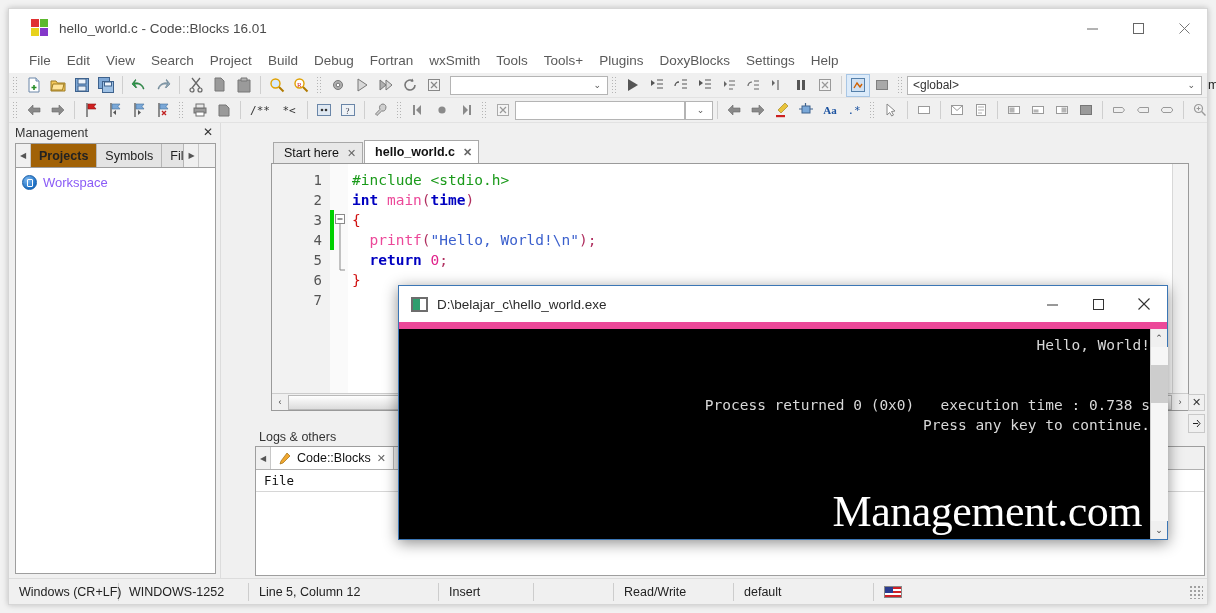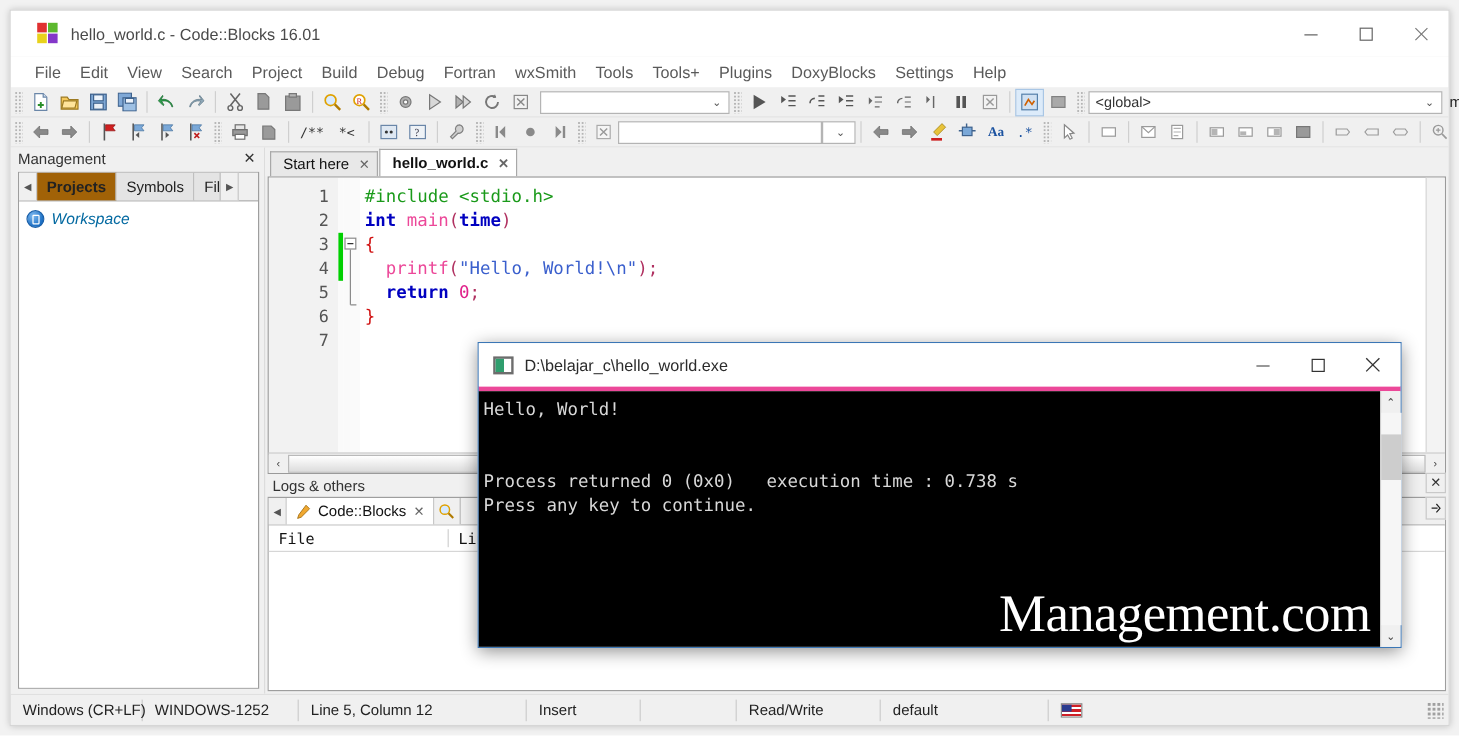--- a/index.html
+++ b/index.html
@@ -109,20 +109,21 @@
   .combo .cv { flex: 1; overflow: hidden; white-space: nowrap; }
   .combo .carat { color: #555; font-size: 9px; padding: 0 4px; }
   .plain-label { font-size: 12.5px; color: #222; padding: 0 6px; white-space: nowrap; }
 
   
   .body {
     flex: 1; display: flex;
     background: #f0f0f0;
     min-height: 0;
     position: relative;
+    gap: 32px;
   }
 
   
   .mgmt {
     width: 212px; flex: none;
     display: flex; flex-direction: column;
     background: #f0f0f0;
     border-right: 1px solid #dcdcdc;
   }
   .pane-caption {
@@ -161,21 +162,21 @@
     padding: 0 8px; font-size: 12.5px; color: #222;
     background: #e4e4e4;
     border-right: 1px solid #b6b6b6;
     white-space: nowrap; cursor: default;
   }
   .tab.active { background: #a16207; font-weight: bold; }
   .tab.clipped { overflow: hidden; max-width: 27px; padding-right: 0; }
   .tree { flex: 1; background: #fff; padding: 6px 4px; overflow: hidden; }
   .tree-row {
     display: flex; align-items: center; gap: 6px;
-    font-size: 13px; color: #0369a1; padding: 1px 2px; font-style: italic;
+    font-size: 13px; color: #8b5cf6; padding: 1px 2px;
   }
   .globe {
     width: 15px; height: 15px; border-radius: 50%;
     background: radial-gradient(circle at 35% 30%, #7fb9ef, #1b6fc4 70%);
     border: 1px solid #1a5fa8;
     position: relative; flex: none;
   }
   .globe::after {
     content: ""; position: absolute; left: 4px; top: 3px;
     width: 6px; height: 8px;
@@ -183,21 +184,21 @@
     box-sizing: border-box;
   }
 
   
   .right {
     flex: 1; display: flex; flex-direction: column; min-width: 0;
   }
   .editor-area {
     flex: none; height: 272px;
     display: flex; flex-direction: column;
-    margin: 0; position: relative;
+    margin: 16px; position: relative;
   }
   .ed-tabstrip {
     height: 24px; display: flex; align-items: flex-end;
     background: #f0f0f0; padding-left: 4px;
     flex: none;
   }
   .ed-tab {
     height: 21px; display: flex; align-items: center; gap: 8px;
     padding: 0 6px 0 10px; font-size: 12.5px;
     background: #e8e8e8;
@@ -395,21 +396,22 @@
   }
   .con-title-text { font-size: 13.5px; color: #2b2b2b; }
   .con-ctrls { position: absolute; right: 0; top: 0; height: 36px; display: flex; }
   .cc {
     width: 46px; height: 36px;
     display: flex; align-items: center; justify-content: center;
     color: #333;
   }
   .con-body {
     flex: 1; display: flex; min-height: 0;
-    border-top: 4px solid #ec4899;
+    border-top: 7px solid #ec4899;
+    text-align: right;
   }
   .con-screen {
     flex: 1; background: #000000;
     position: relative; overflow: hidden;
     padding: 6px 0 0 4px;
   }
   .con-line {
     font-family: "DejaVu Sans Mono", monospace;
     font-size: 14.5px; line-height: 20px;
     color: #d8d8d8; white-space: pre;

